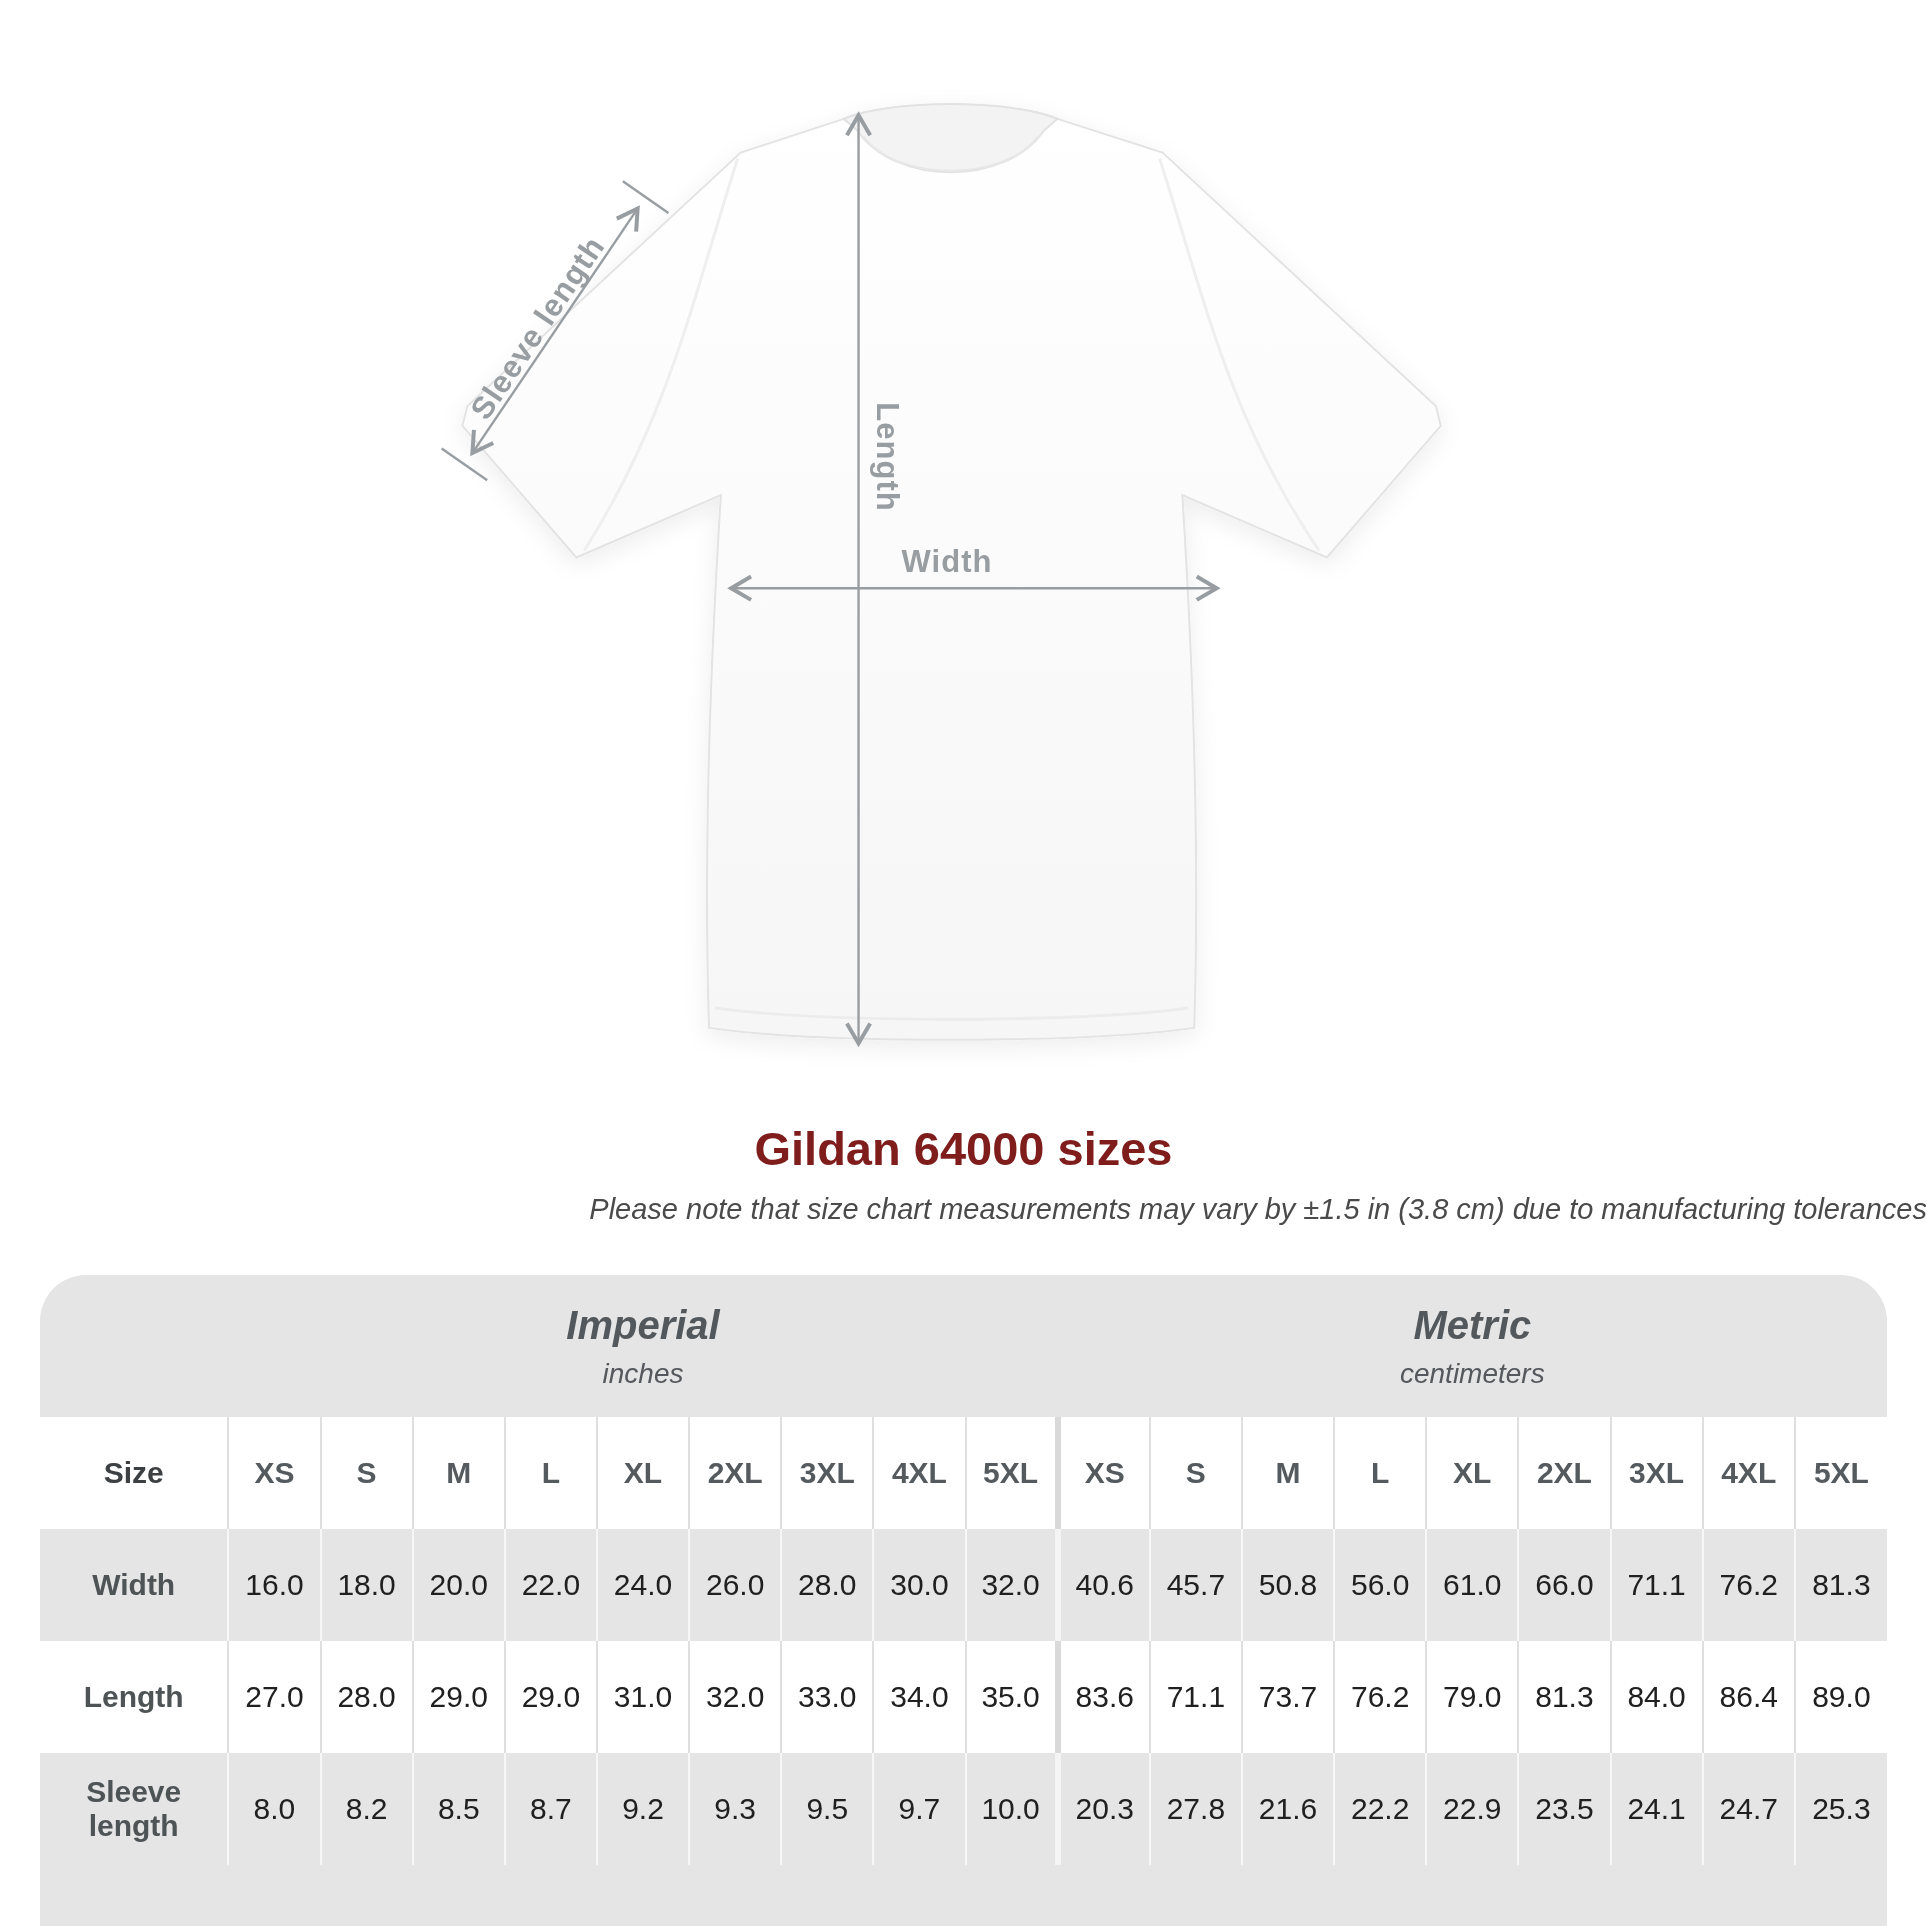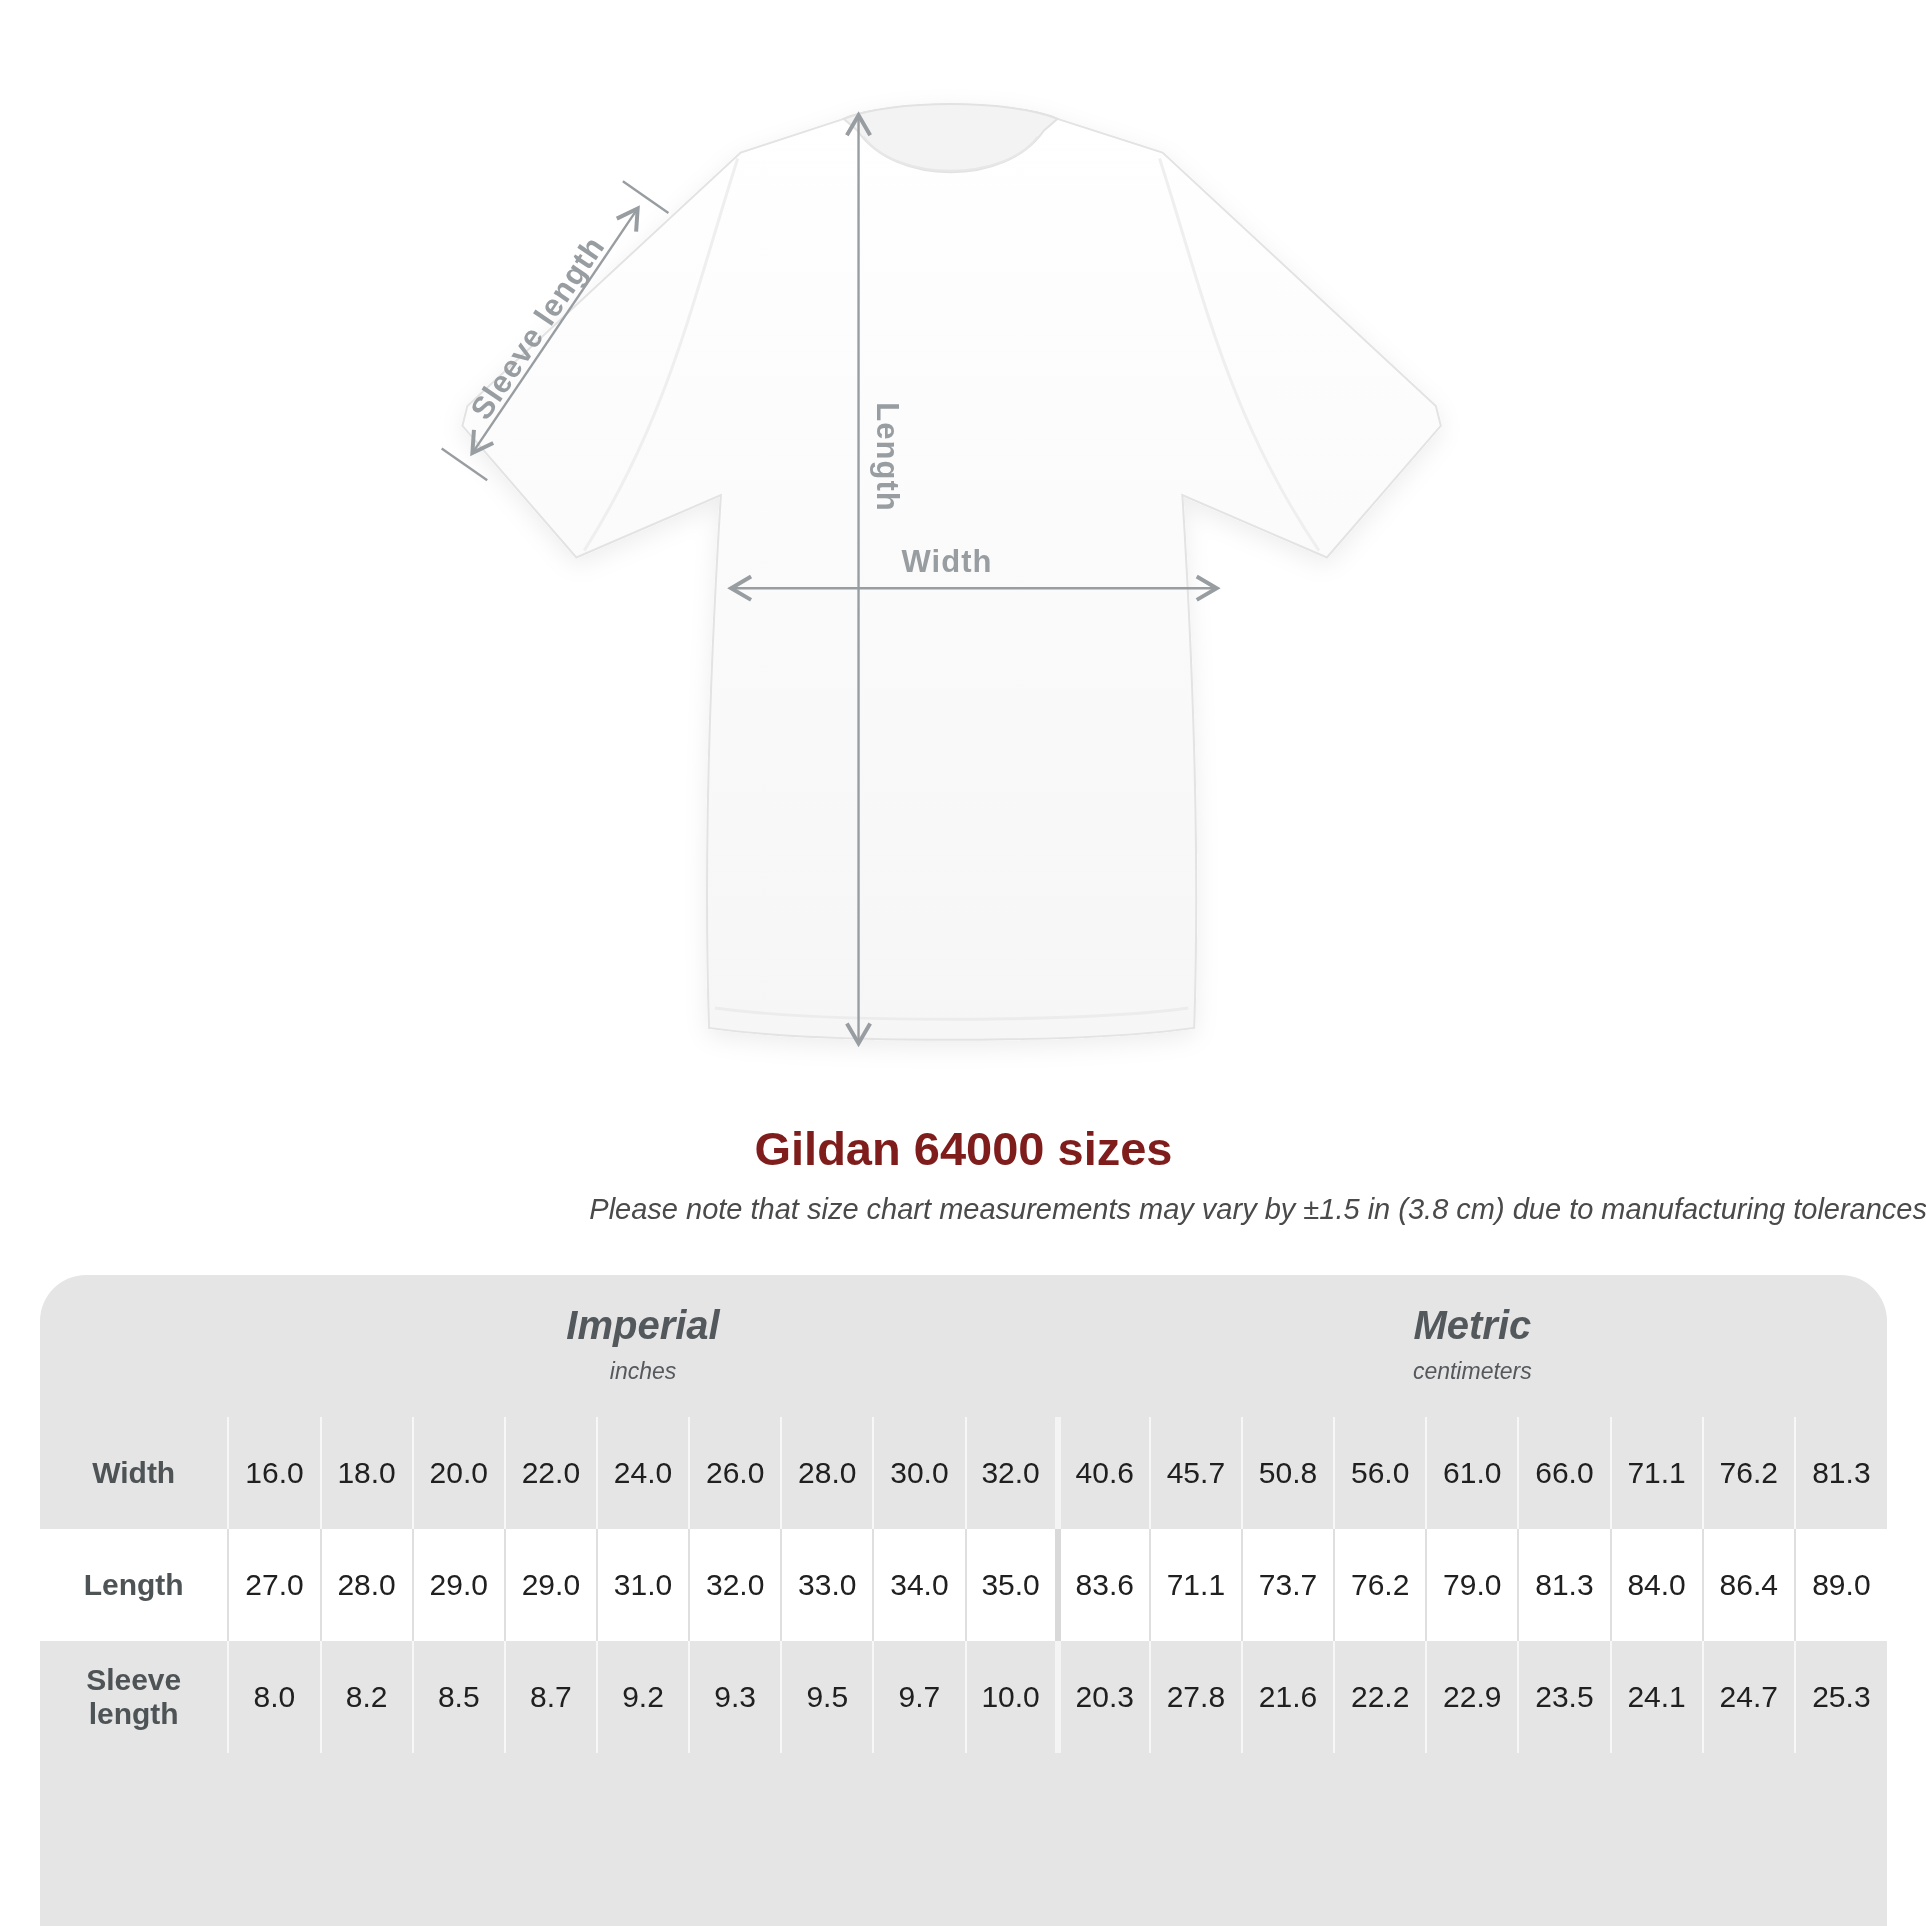--- a/index.html
+++ b/index.html
@@ -38,21 +38,21 @@
     position:absolute;left:40px;top:1275px;
     width:1847px;height:703px;
     background:#e5e5e5;
     border-radius:46px;
     overflow:hidden;
   }
   .band{display:flex;height:142px;}
   .band .spacer{width:10.2%;}
   .band .sec{width:44.9%;text-align:center;padding-top:28px;box-sizing:border-box;}
   .sec-name{font-size:40px;font-weight:bold;font-style:italic;color:#53585c;}
-  .sec-unit{font-size:23px;font-style:italic;color:#55595d;margin-top:10px;}
+  .sec-unit{font-size:28px;font-style:italic;color:#55595d;margin-top:10px;}
   table.sizes{
     width:100%;border-collapse:collapse;table-layout:fixed;
   }
   table.sizes tr{height:112px;}
   table.sizes th,table.sizes td{
     text-align:center;vertical-align:middle;padding:0;
     font-size:30px;
   }
   tr.row-white{background:#ffffff;}
   tr.row-gray{background:transparent;}
@@ -166,20 +166,41 @@
           <col style="width: 4.9889%;">
           <col style="width: 4.9889%;">
           <col style="width: 4.9889%;">
           <col style="width: 4.9889%;">
           <col style="width: 4.9889%;">
           <col style="width: 4.9889%;">
           <col style="width: 4.9889%;">
           <col style="width: 4.9889%;">
         </colgroup>
       <tbody id="sizeBody">
+          <tr class="row-white">
+            <th class="size-corner">Size</th>
+            <th class="size-head sep">XS</th>
+            <th class="size-head sep">S</th>
+            <th class="size-head sep">M</th>
+            <th class="size-head sep">L</th>
+            <th class="size-head sep">XL</th>
+            <th class="size-head sep">2XL</th>
+            <th class="size-head sep">3XL</th>
+            <th class="size-head sep">4XL</th>
+            <th class="size-head sep">5XL</th>
+            <th class="size-head sep-strong">XS</th>
+            <th class="size-head sep">S</th>
+            <th class="size-head sep">M</th>
+            <th class="size-head sep">L</th>
+            <th class="size-head sep">XL</th>
+            <th class="size-head sep">2XL</th>
+            <th class="size-head sep">3XL</th>
+            <th class="size-head sep">4XL</th>
+            <th class="size-head sep">5XL</th>
+          </tr>
           <tr class="row-gray">
             <th class="row-head">Width</th>
             <td class="val sep">16.0</td>
             <td class="val sep">18.0</td>
             <td class="val sep">20.0</td>
             <td class="val sep">22.0</td>
             <td class="val sep">24.0</td>
             <td class="val sep">26.0</td>
             <td class="val sep">28.0</td>
             <td class="val sep">30.0</td>

